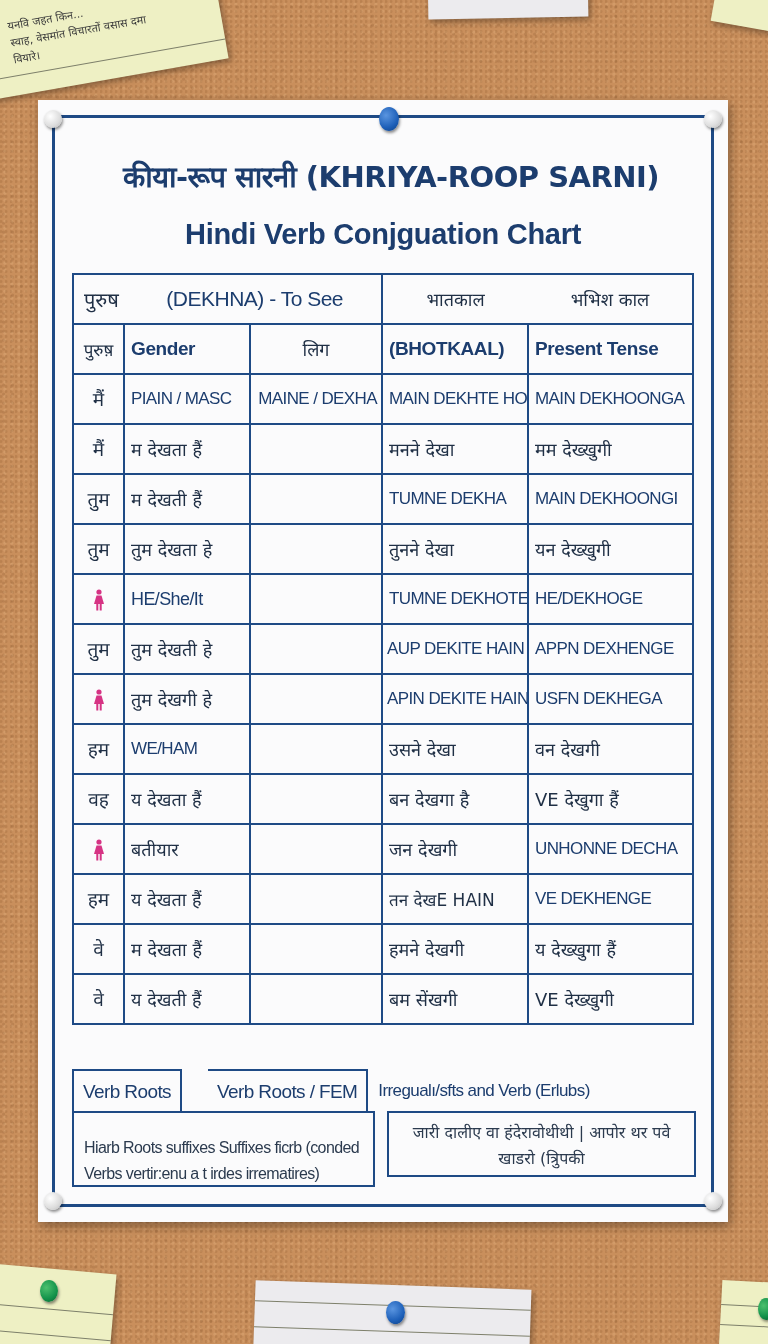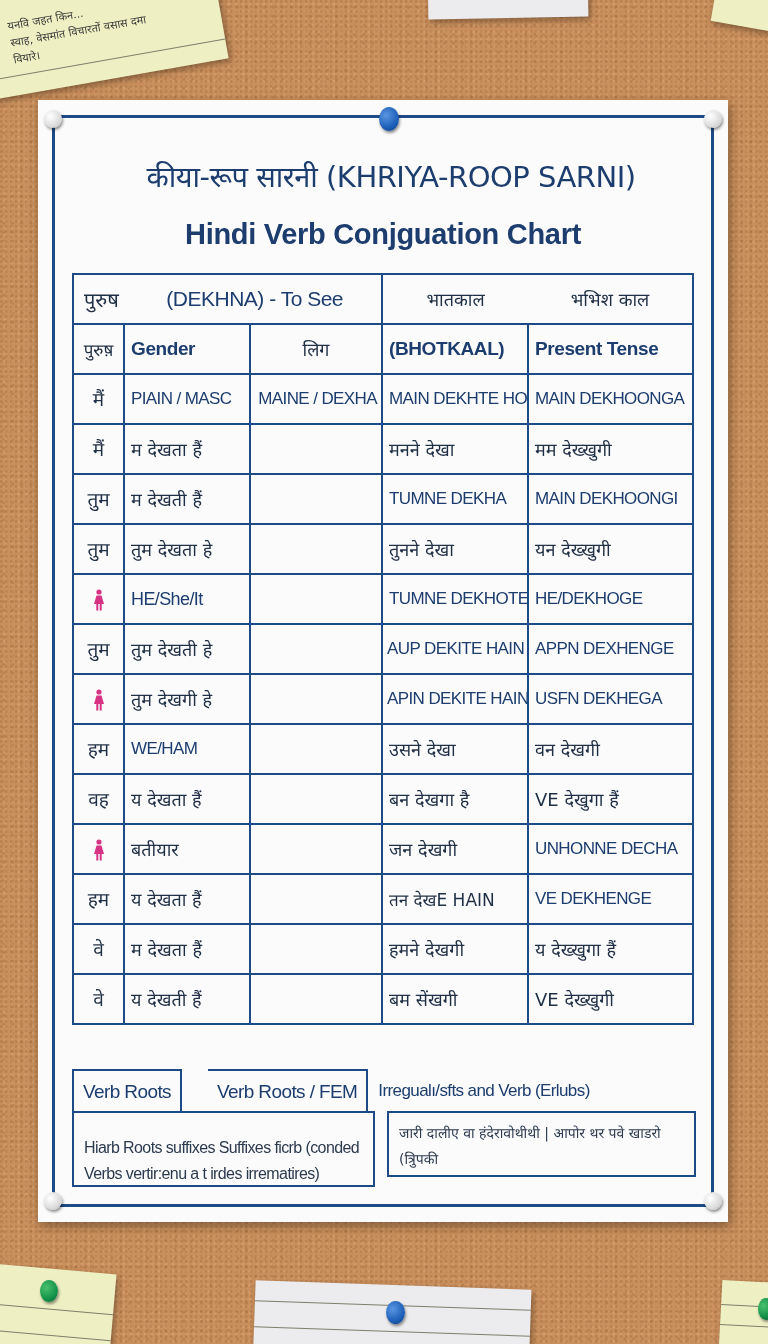--- a/index.html
+++ b/index.html
@@ -26,21 +26,21 @@
   .paper {
     position:absolute; left:38px; top:100px; width:690px; height:1122px;
     background:#fbfbfc; box-shadow: 2px 4px 10px rgba(0,0,0,0.35);
   }
   .frame {
     position:absolute; left:14px; top:15px; width:662px; height:1092px;
     border:3px solid #1e4a85; box-sizing:border-box;
   }
   .title-hi {
     position:absolute; left:16px; right:0; top:56px; text-align:center;
-    font-family:"DejaVu Sans", sans-serif; font-weight:normal; font-size:29px;
+    font-family:"DejaVu Sans", sans-serif; font-weight:bold; font-size:29px;
     color:#1c3d6e; letter-spacing:-0.5px;
   }
   .title-en {
     position:absolute; left:0; right:0; top:118px; text-align:center;
     font-weight:bold; font-size:29px; color:#1c3d6e; letter-spacing:-0.3px;
   }
   table.conj {
     position:absolute; left:34px; top:173px; width:620px;
     border-collapse:collapse; table-layout:fixed;
   }
@@ -61,21 +61,21 @@
     display:flex; align-items:center; padding:0 9px; font-size:19px; color:#1c3d6e;
     letter-spacing:-0.6px; background:#fbfbfc;
   }
   .legend-tab + .legend-tab { border-left:none;margin-left:26px; }
   .legend-plain { display:flex; align-items:center; padding-left:10px; font-size:17px; color:#1c3d6e; letter-spacing:-0.6px; height:43px; }
   .box {
     position:absolute; border:2px solid #1e4a85; box-sizing:border-box; background:#fbfbfc;
     font-size:16px; line-height:26px; color:#2b3a4e;
   }
   .box-left { left:34px; top:1011px; width:303px; height:76px; padding:22px 10px; letter-spacing:-0.6px; }
-  .box-right { left:349px; top:1011px; width:309px; height:66px; padding:7px 10px; font-family:"DejaVu Sans", sans-serif; font-size:14px; }
+  .box-right { left:349px; top:1011px; width:309px; height:66px; padding:7px 10px; font-family:"DejaVu Sans", sans-serif; font-size:16px;text-align:center; }
 </style>
 </head>
 <body>
 
 <div class="note note-yellow" style="left:-20px; top:-40px; width:240px; height:120px; transform:rotate(-10deg);">
   <div class="note-line" style="top:100px;"></div>
   <div class="note-text" style="left:28px; top:42px; width:200px;">यनवि जहत किन...</div>
   <div class="note-text" style="left:28px; top:59px; width:210px;">स्वाह, वेसमांत विचारतों वसास दमा</div>
   <div class="note-text" style="left:28px; top:76px; width:200px;">वियारे।</div>
 </div>

